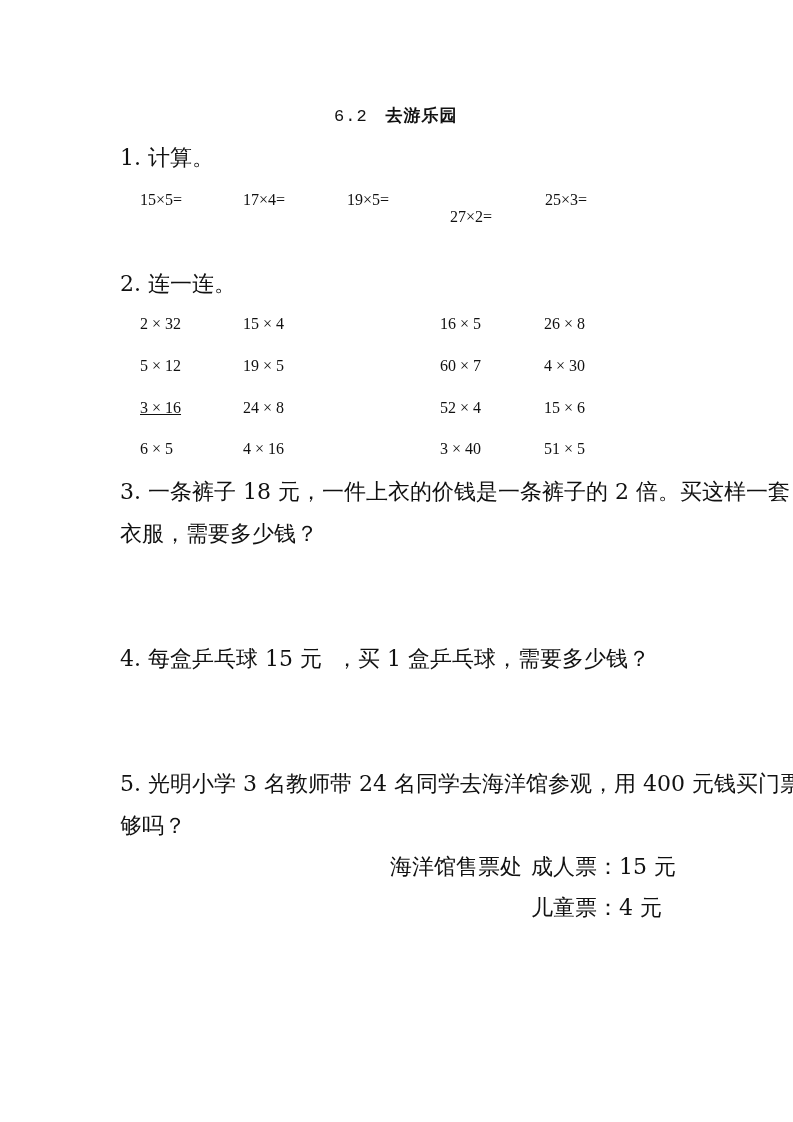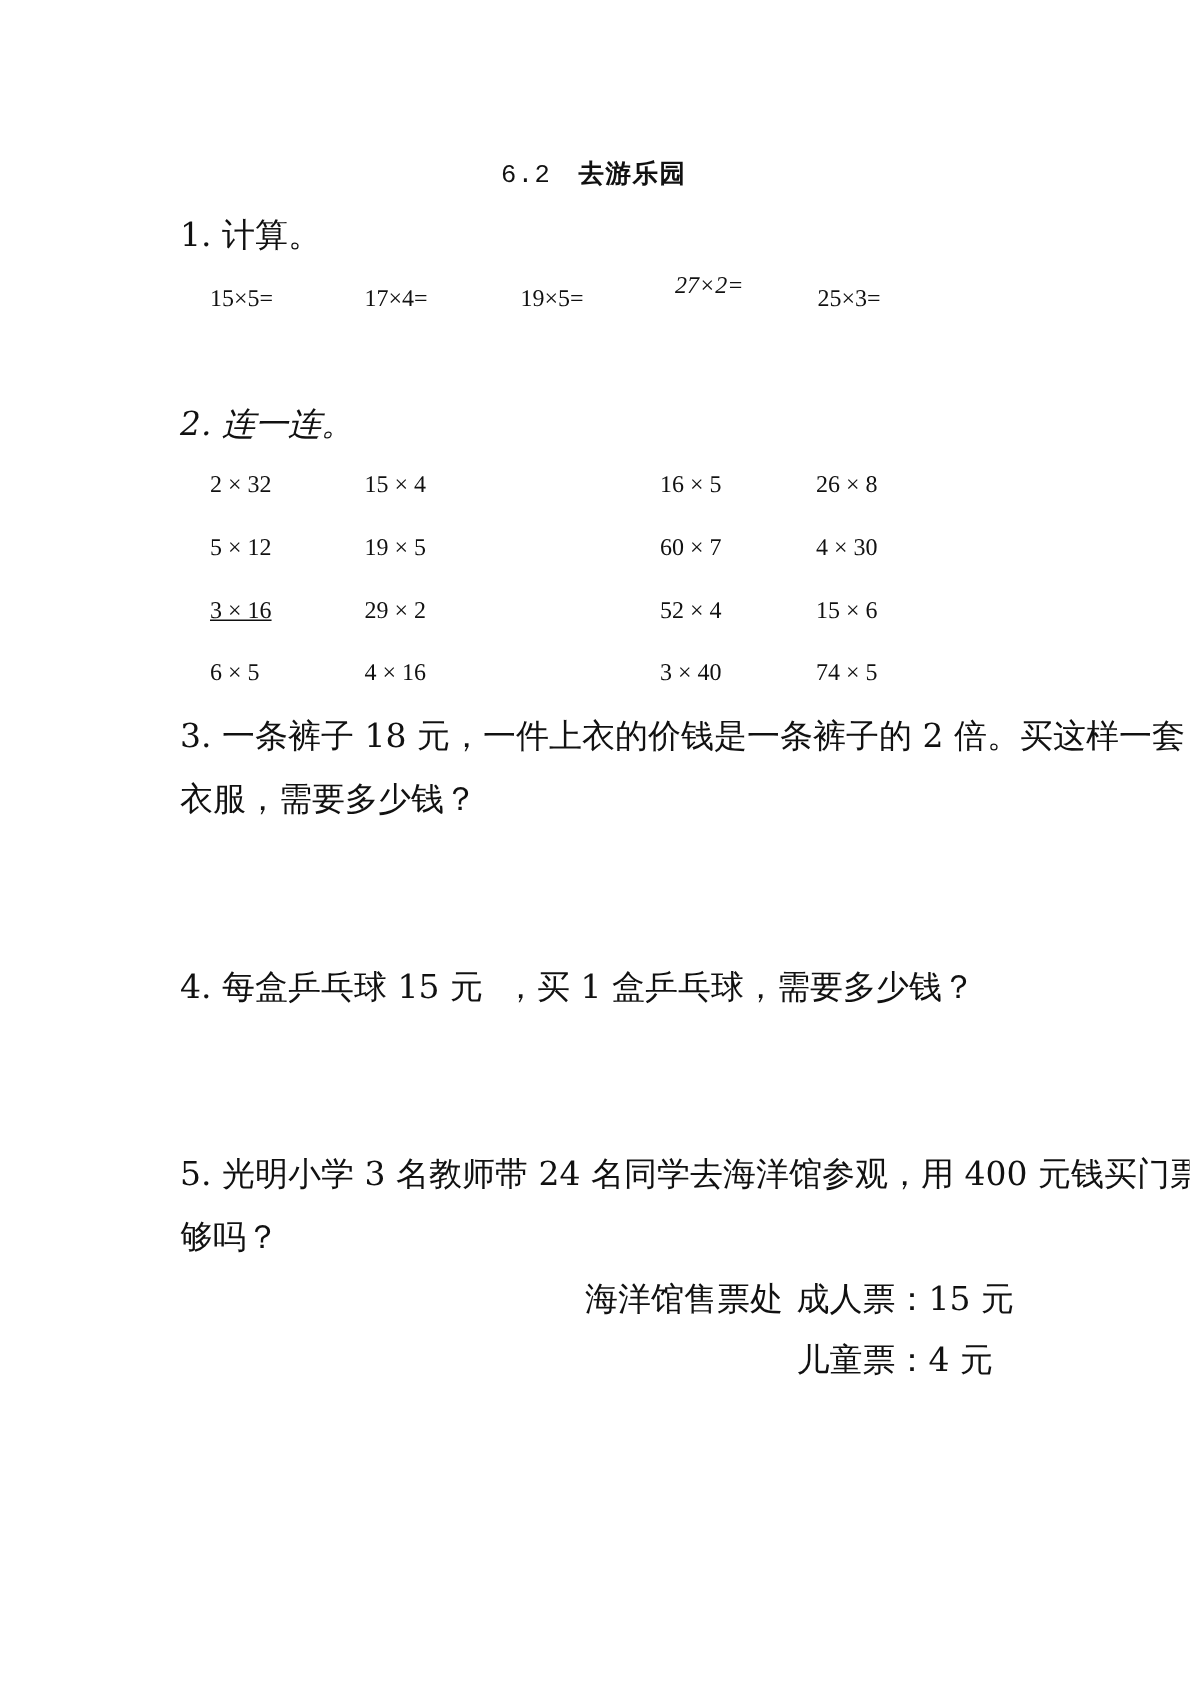--- a/index.html
+++ b/index.html
@@ -36,44 +36,44 @@
 <body>
 
 <div class="abs title" style="left:334px; top:104px;">
   <span class="num">6.2</span><span>去游乐园</span>
 </div>
 
 <div class="abs q" style="left:120px; top:148px;">1. 计算。</div>
 <div class="abs expr" style="left:140px; top:191px;">15×5=</div>
 <div class="abs expr" style="left:243px; top:191px;">17×4=</div>
 <div class="abs expr" style="left:347px; top:191px;">19×5=</div>
-<div class="abs expr" style="left:450px; top:182px;font-style:italic;">27×2=</div>
+<div class="abs expr" style="left:450px; top:208px;">27×2=</div>
 <div class="abs expr" style="left:545px; top:191px;">25×3=</div>
 
-<div class="abs q" style="left:120px; top:274px;font-style:italic;">2. 连一连。</div>
+<div class="abs q" style="left:120px; top:274px;">2. 连一连。</div>
 
 <div class="abs expr" style="left:140px; top:315px;">2 × 32</div>
 <div class="abs expr" style="left:243px; top:315px;text-align:right;">15 × 4</div>
 <div class="abs expr" style="left:440px; top:315px;">16 × 5</div>
 <div class="abs expr" style="left:544px; top:315px;">26 × 8</div>
 
 <div class="abs expr" style="left:140px; top:357px;">5 × 12</div>
 <div class="abs expr" style="left:243px; top:357px;">19 × 5</div>
 <div class="abs expr" style="left:440px; top:357px;">60 × 7</div>
 <div class="abs expr" style="left:544px; top:357px;">4 × 30</div>
 
 <div class="abs expr" style="left:140px; top:399px;text-decoration:underline;">3 × 16</div>
-<div class="abs expr" style="left:243px; top:399px;">29 × 2</div>
+<div class="abs expr" style="left:243px; top:399px;">24 × 8</div>
 <div class="abs expr" style="left:440px; top:399px;">52 × 4</div>
 <div class="abs expr" style="left:544px; top:399px;text-align:center;">15 × 6</div>
 
 <div class="abs expr" style="left:140px; top:440px;">6 × 5</div>
 <div class="abs expr" style="left:243px; top:440px;">4 × 16</div>
 <div class="abs expr" style="left:440px; top:440px;">3 × 40</div>
-<div class="abs expr" style="left:544px; top:440px;">74 × 5</div>
+<div class="abs expr" style="left:544px; top:440px;">51 × 5</div>
 
 <div class="abs q" style="left:120px; top:482px;">3. 一条裤子 18 元，一件上衣的价钱是一条裤子的 2 倍。买这样一套</div>
 <div class="abs q" style="left:120px; top:524px;">衣服，需要多少钱？</div>
 
 <div class="abs q" style="left:120px; top:649px; white-space:pre;">4. 每盒乒乓球 15 元  ，买 1 盒乒乓球，需要多少钱？</div>
 
 <div class="abs q" style="left:120px; top:774px;">5. 光明小学 3 名教师带 24 名同学去海洋馆参观，用 400 元钱买门票</div>
 <div class="abs q" style="left:120px; top:816px;">够吗？</div>
 <div class="abs q" style="left:390px; top:857px;">海洋馆售票处</div>
 <div class="abs q" style="left:531px; top:857px;">成人票：15 元</div>

